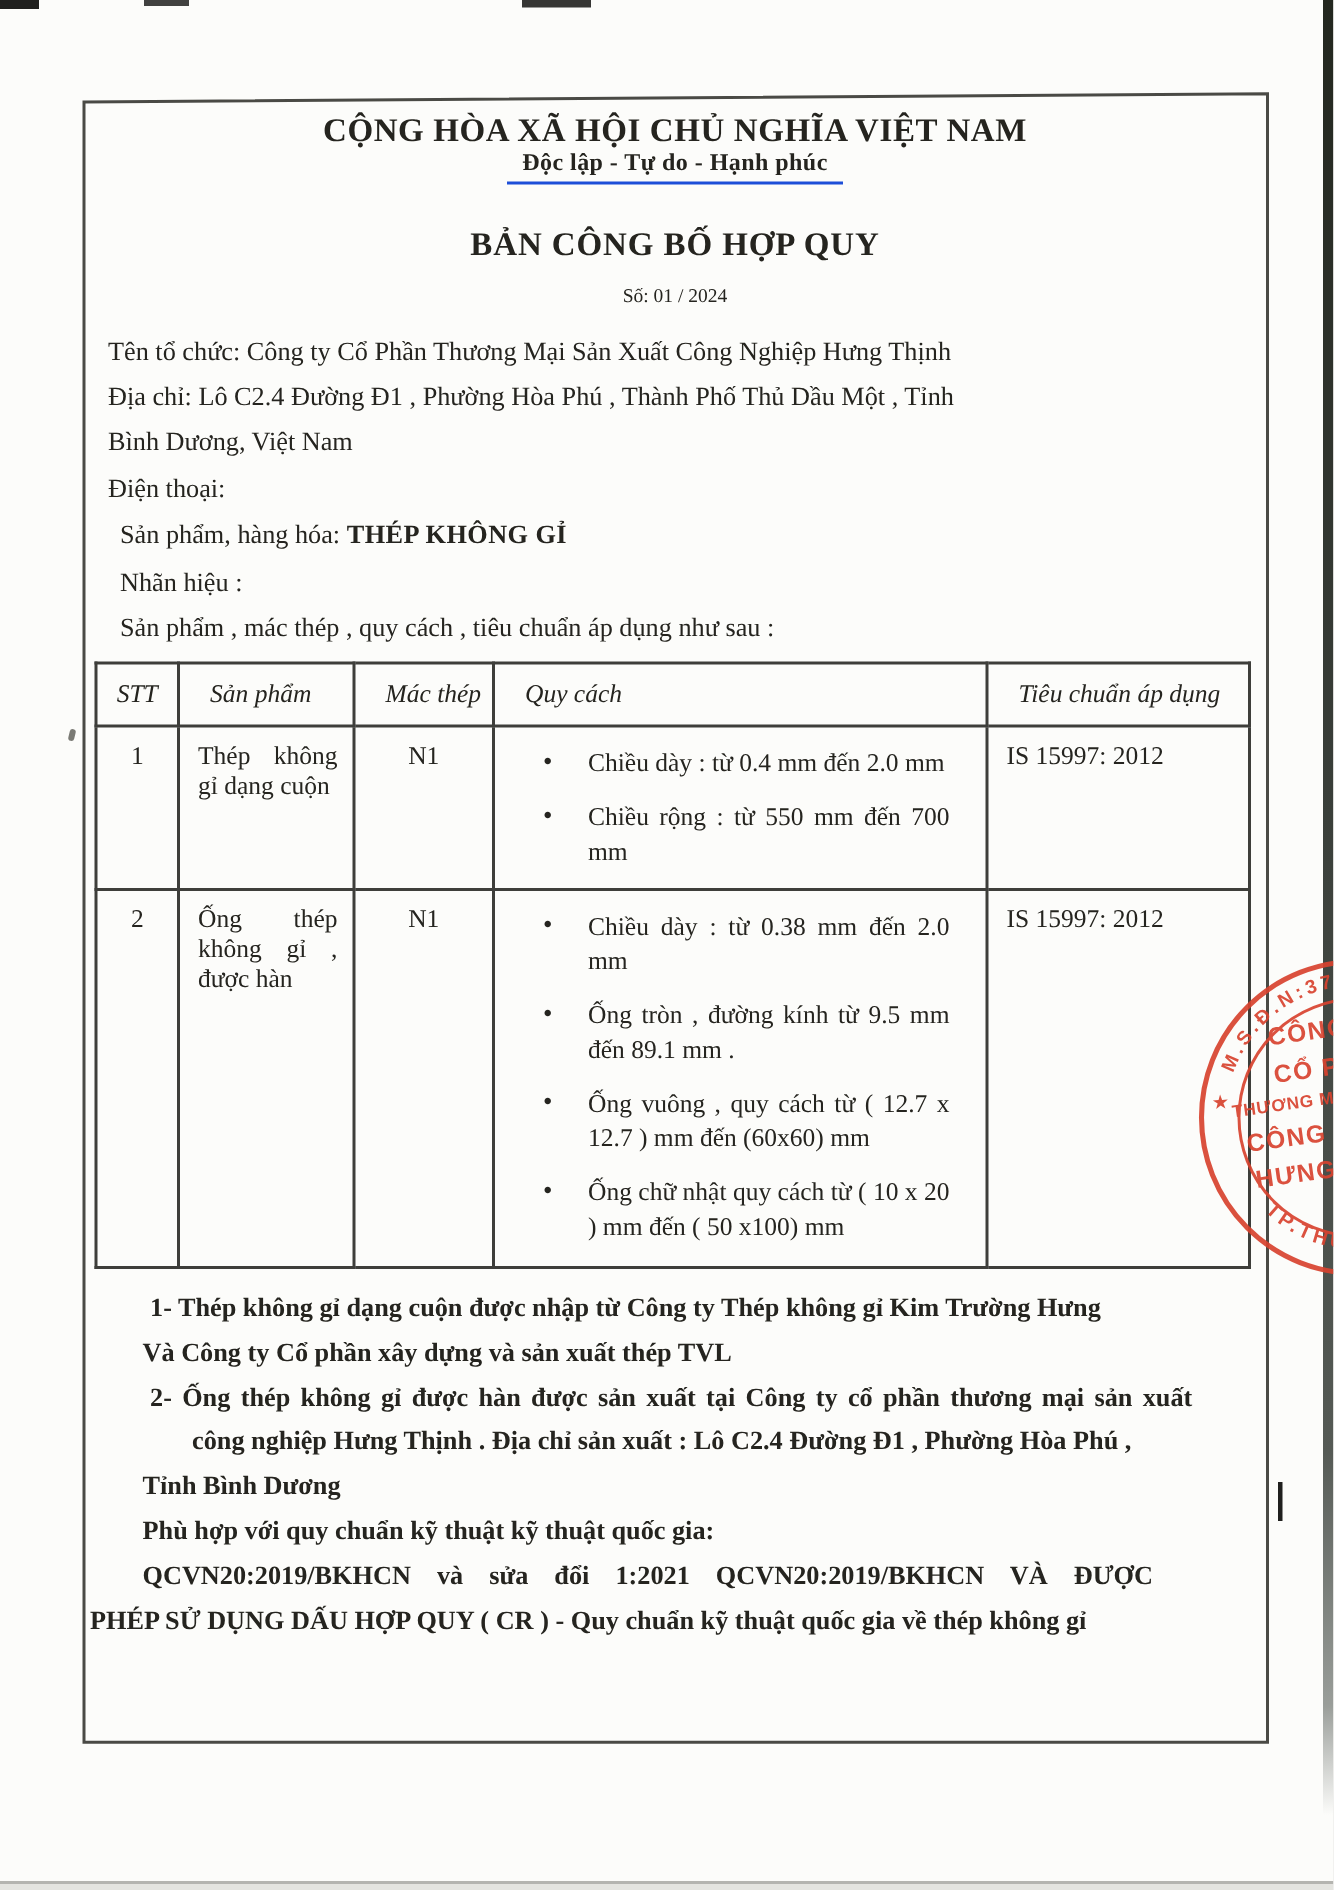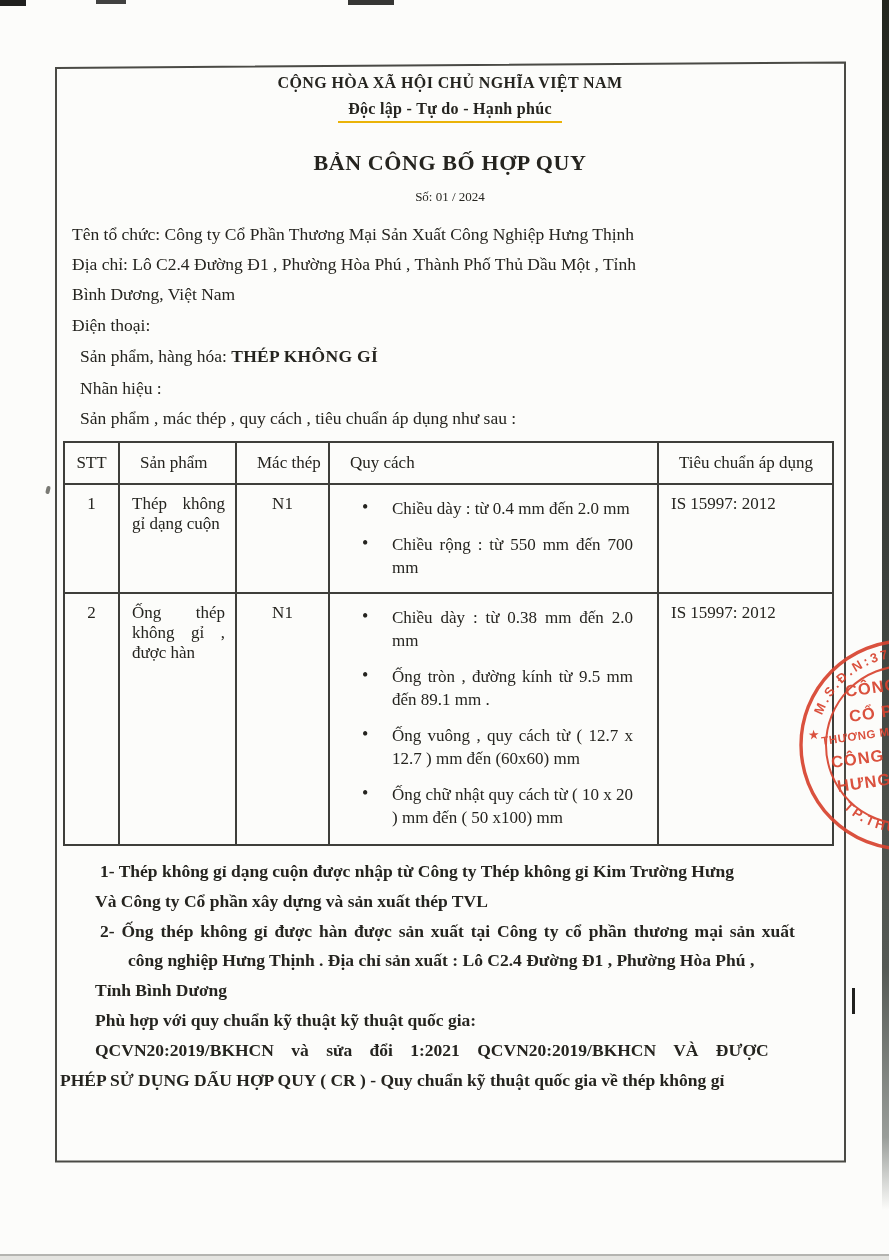--- a/index.html
+++ b/index.html
@@ -17,41 +17,41 @@
   .mark{position:absolute;background:#20201e;}
   .mark.m1{left:0;top:0;width:26px;height:6px;}
   .mark.m2{left:96px;top:0;width:30px;height:4px;opacity:.85;}
   .mark.m3{left:348px;top:0;width:46px;height:5px;opacity:.9;}
   .mark.m4{left:852px;top:988px;width:3px;height:26px;}
   .speck{position:absolute;left:46px;top:486px;width:4px;height:8px;background:#7a7a74;border-radius:2px;transform:rotate(14deg);}
   
   .frame-svg{position:absolute;left:0;top:0;}
   
   .c{position:absolute;left:55px;width:790px;text-align:center;}
-  .republic{top:74px;font-size:16px;font-weight:bold;letter-spacing:.4px;}
+  .republic{top:74px;font-size:22px;font-weight:bold;letter-spacing:.4px;}
   .motto-wrap{top:100px;font-size:16px;font-weight:bold;}
-  .motto-wrap span{display:inline-block;border-bottom:2px solid #eab308;padding:0 10px 3px 10px;letter-spacing:.3px;}
+  .motto-wrap span{display:inline-block;border-bottom:2px solid #1d4ed8;padding:0 10px 3px 10px;letter-spacing:.3px;}
   .doc-title{top:150px;font-size:22px;font-weight:bold;letter-spacing:.6px;}
   .doc-number{top:189px;font-size:13px;}
   
   .line{position:absolute;font-size:17.5px;white-space:nowrap;}
   .l-org1{left:72px;top:224px;}
   .l-org2{left:72px;top:254px;}
   .l-org3{left:72px;top:284px;}
   .l-phone{left:72px;top:315px;}
   .l-product{left:80px;top:346px;}
   .l-product b{letter-spacing:.3px;}
   .l-brand{left:80px;top:378px;}
   .l-intro{left:80px;top:408px;}
   
   .tbl-wrap{position:absolute;left:63px;top:441px;width:769px;}
   table{border-collapse:collapse;table-layout:fixed;width:769px;font-size:17px;}
   col.c1{width:55px;}col.c2{width:117px;}col.c3{width:93px;}col.c4{width:329px;}col.c5{width:175px;}
   th,td{border:2px solid #3e3e3a;font-weight:normal;vertical-align:top;text-align:left;}
-  th{height:36px;padding:2px 6px 2px 20px;vertical-align:middle;}
+  th{height:36px;padding:2px 6px 2px 20px;vertical-align:middle;font-style:italic;}
   th.ct,td.ct{text-align:center;padding-left:0;padding-right:0;}
   tr.r1 td{height:93px;}
   tr.r2 td{height:240px;}
   td.stt,td.grade{padding-top:9px;}
   td.prod{padding:9px 10px 0 12px;text-align:justify;}
   td.std{padding:9px 4px 0 12px;}
   td.specs{padding:6px 0 0 0;}
   ul.spec-list{list-style:none;margin:0;padding:0;}
   ul.spec-list li{position:relative;margin:6px 26px 12px 62px;padding:0;text-align:justify;line-height:23.5px;width:241px;}
   ul.spec-list li::before{content:"•";position:absolute;left:-30px;top:-1px;font-size:18px;}

